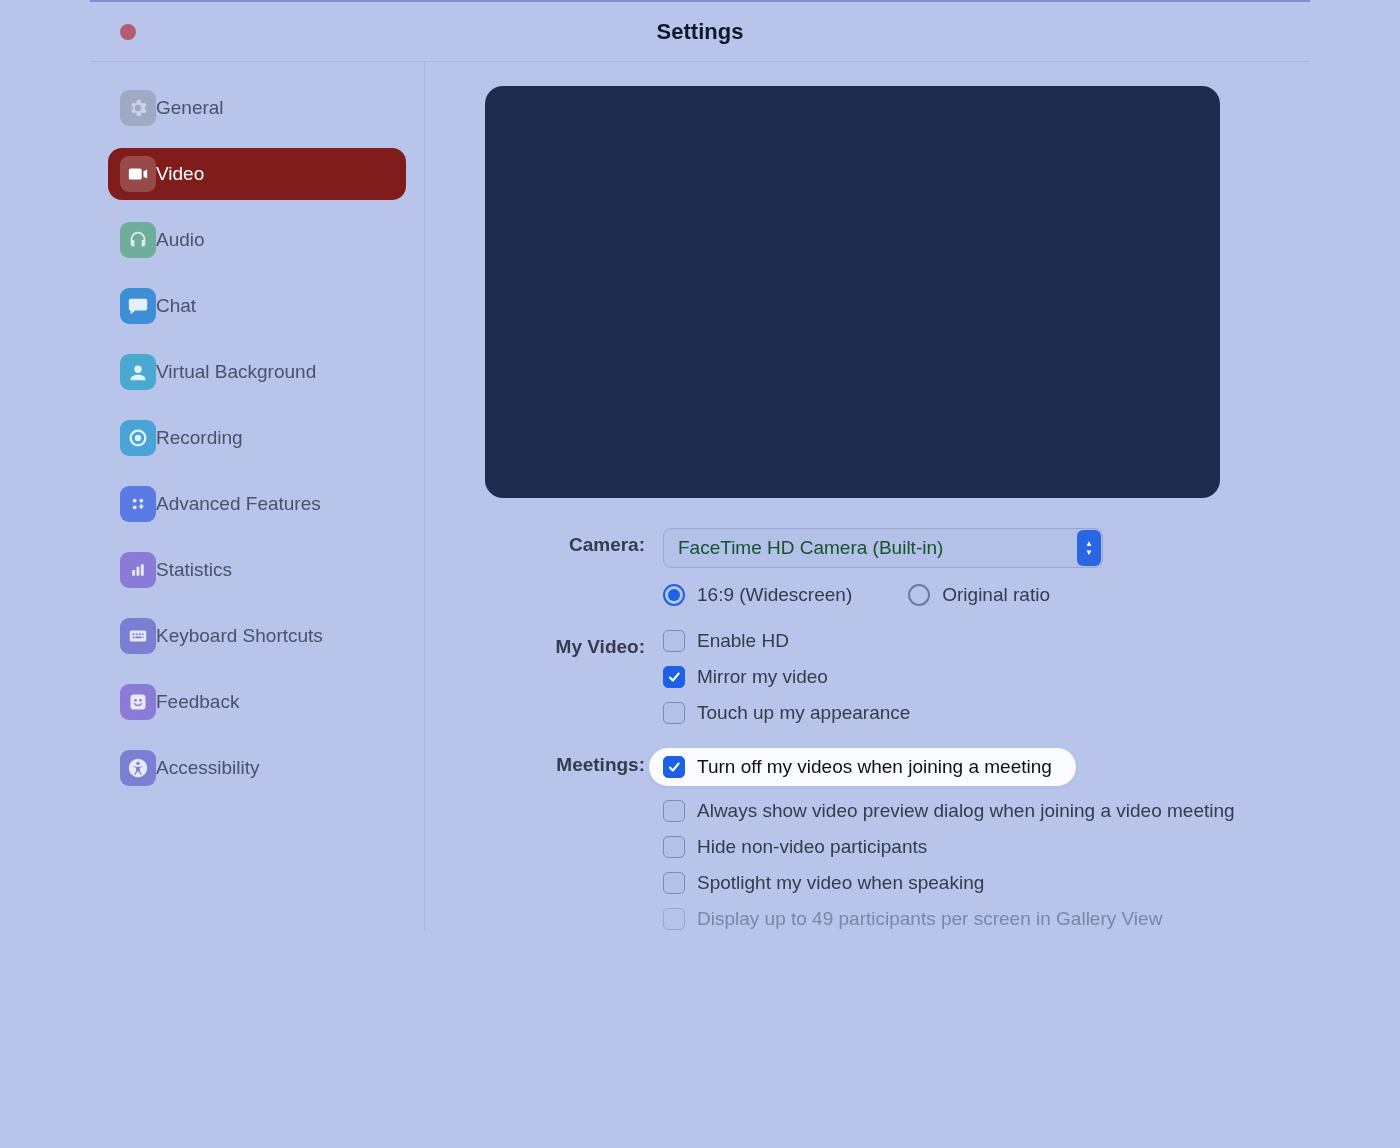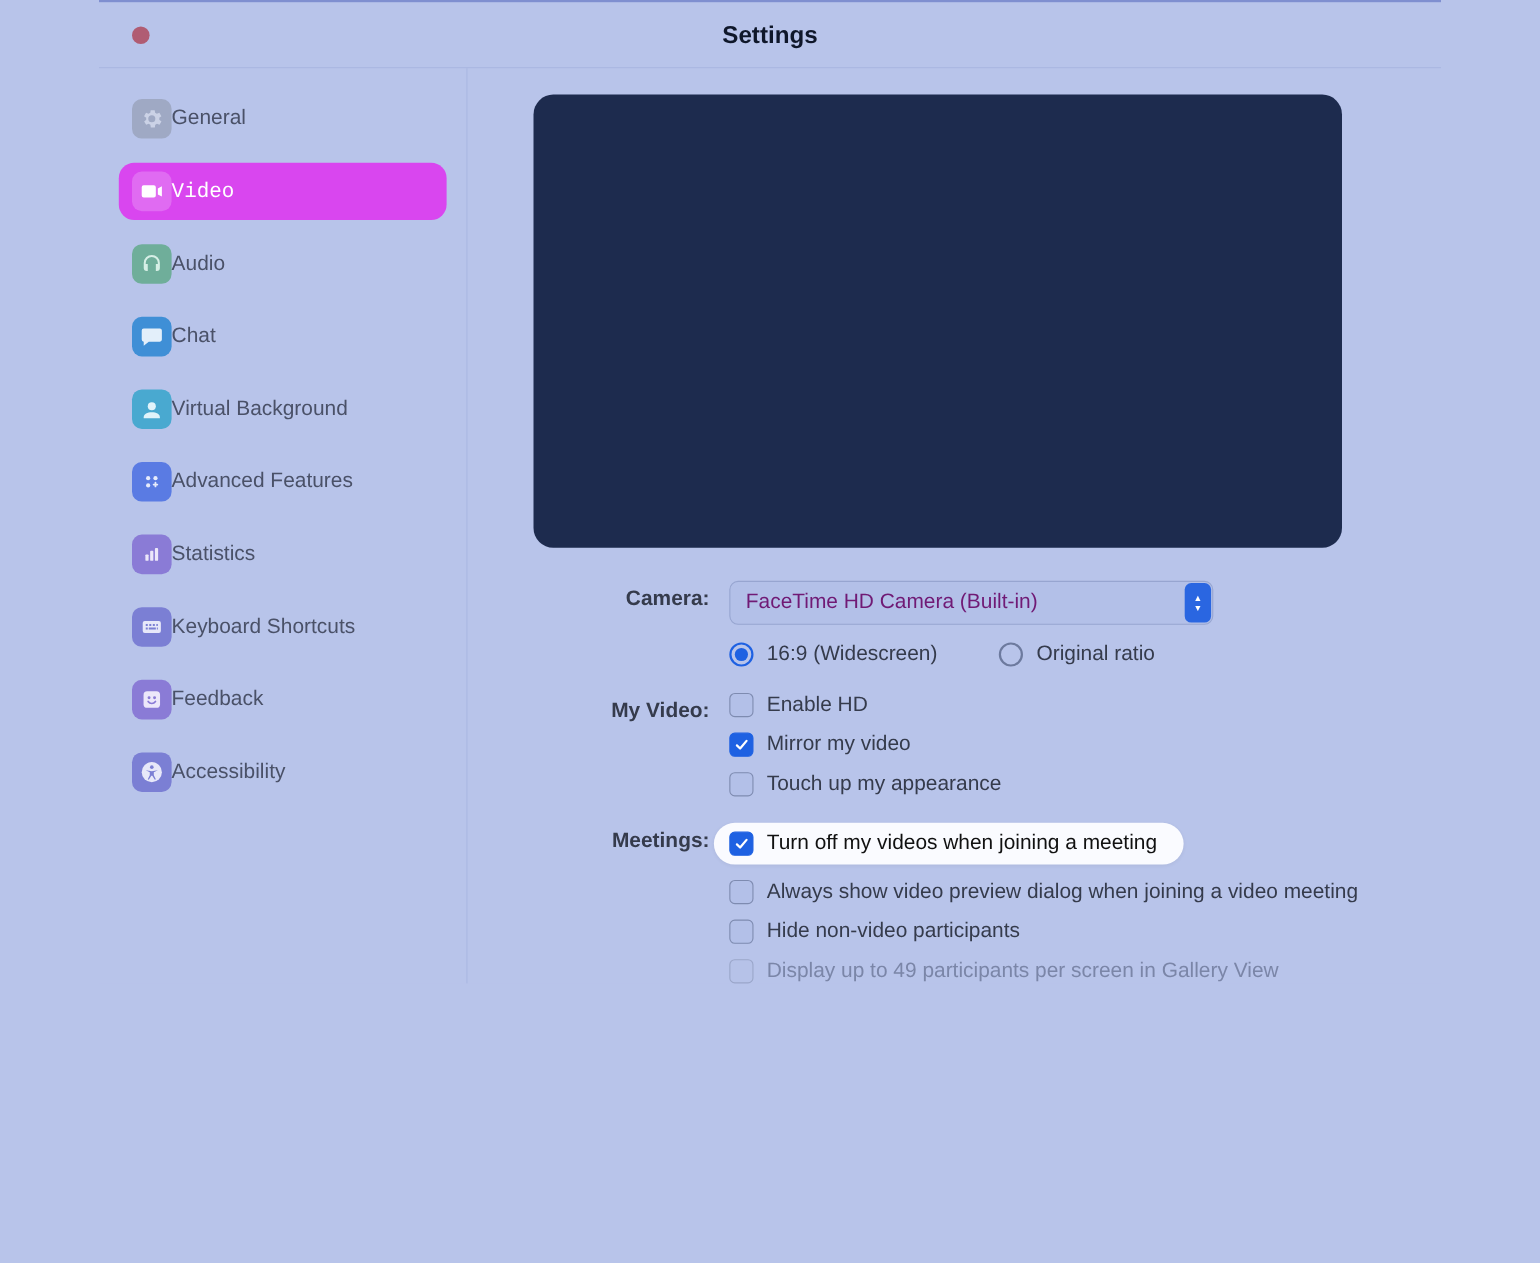--- a/index.html
+++ b/index.html
@@ -54,23 +54,22 @@
     gap: 0;
     height: 52px;
     padding: 0 12px;
     border-radius: 14px;
     color: #4a5168;
     font-size: 19px;
     margin-bottom: 14px;
     cursor: pointer;
   }
   .sidebar-item.active {
-    background: #d946ef;
+    background: #7f1d1d;
     color: #fff;
-    font-family: Liberation Mono, monospace;
   }
   .side-icon {
     width: 36px;
     height: 36px;
     border-radius: 9px;
     display: flex;
     align-items: center;
     justify-content: center;
     flex-shrink: 0;
   }
@@ -105,21 +104,21 @@
     width: 440px;
   }
   .select-field {
     width: 100%;
     height: 40px;
     border-radius: 8px;
     border: 1px solid #97a5d0;
     background: #b3c0e8;
     padding: 0 40px 0 14px;
     font-size: 19px;
-    color: #701a75;
+    color: #14532d;
     display: flex;
     align-items: center;
     cursor: pointer;
   }
   .select-stepper {
     position: absolute;
     right: 2px;
     top: 2px;
     width: 24px;
     height: 36px;
@@ -225,20 +224,29 @@
       <div class="sidebar-item">
         <span class="side-icon" style="background:#49a9d0">
           <svg viewBox="0 0 24 24" width="22" height="22" fill="#e1f3fa">
               <circle cx="12" cy="9" r="4"></circle>
               <path d="M4 20c0-3.3 3.6-5 8-5s8 1.7 8 5v1H4Z"></path>
             </svg>
         </span>
         <span>Virtual Background</span>
       </div>
 
+      <div class="sidebar-item">
+        <span class="side-icon" style="background:#4aa4d7">
+          <svg viewBox="0 0 24 24" width="22" height="22" fill="none" stroke="#e3f2fb" stroke-width="2.5">
+              <circle cx="12" cy="12" r="8"></circle>
+              <circle cx="12" cy="12" r="3.5" fill="#e3f2fb" stroke="none"></circle>
+            </svg>
+        </span>
+        <span>Recording</span>
+      </div>
 
       <div class="sidebar-item">
         <span class="side-icon" style="background:#5a7be3">
           <svg viewBox="0 0 24 24" width="20" height="20" fill="#e6ebfb">
               <circle cx="8" cy="8" r="2.3"></circle>
               <circle cx="16" cy="8" r="2.3"></circle>
               <circle cx="8" cy="16" r="2.3"></circle>
               <path d="M14 15h4M16 13v4" stroke="#e6ebfb" stroke-width="2" stroke-linecap="round"></path>
             </svg>
         </span>
@@ -365,20 +373,24 @@
             </span>
           </div>
           <div class="option-row">
             <span class="checkbox"></span>
             <span class="option-label">Always show video preview dialog when joining a video meeting</span>
           </div>
           <div class="option-row">
             <span class="checkbox"></span>
             <span class="option-label">Hide non-video participants</span>
           </div>
+          <div class="option-row">
+            <span class="checkbox"></span>
+            <span class="option-label">Spotlight my video when speaking</span>
+          </div>
           <div class="option-row disabled">
             <span class="checkbox"></span>
             <span class="option-label">Display up to 49 participants per screen in Gallery View</span>
           </div>
         </div>
 
       </div>
     </div>
   </div>
 </div>

